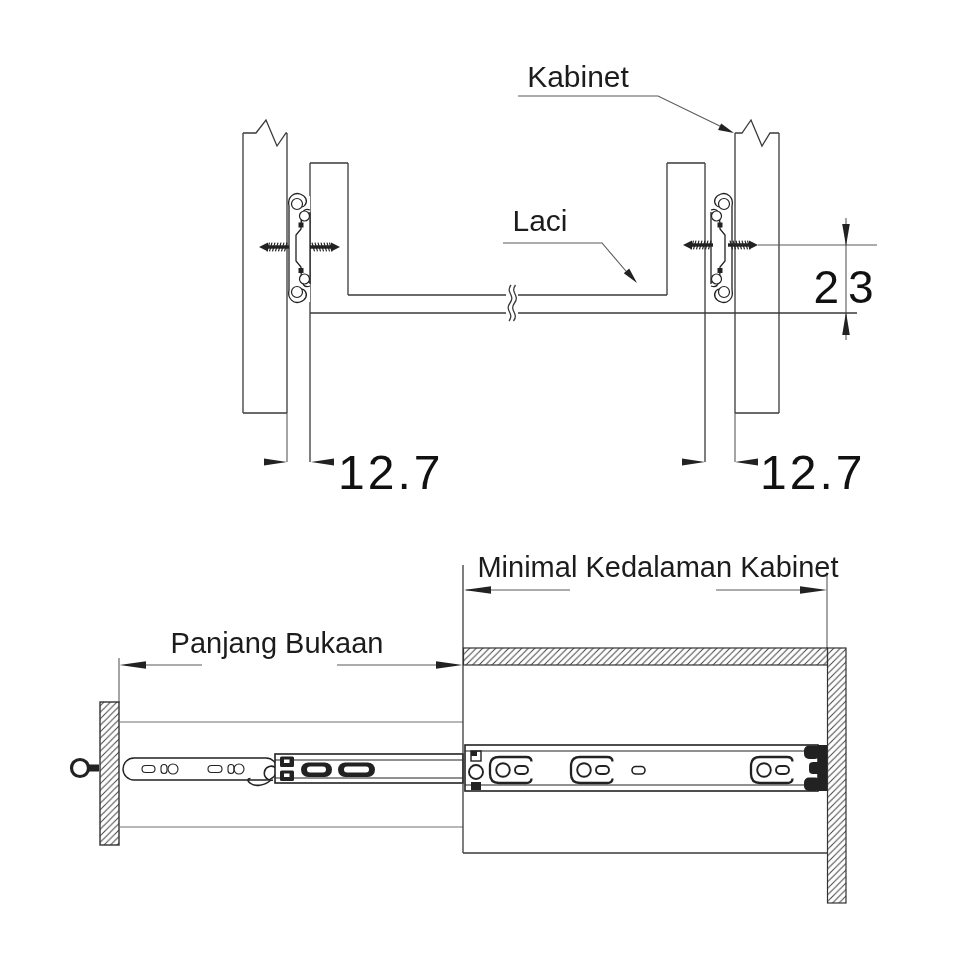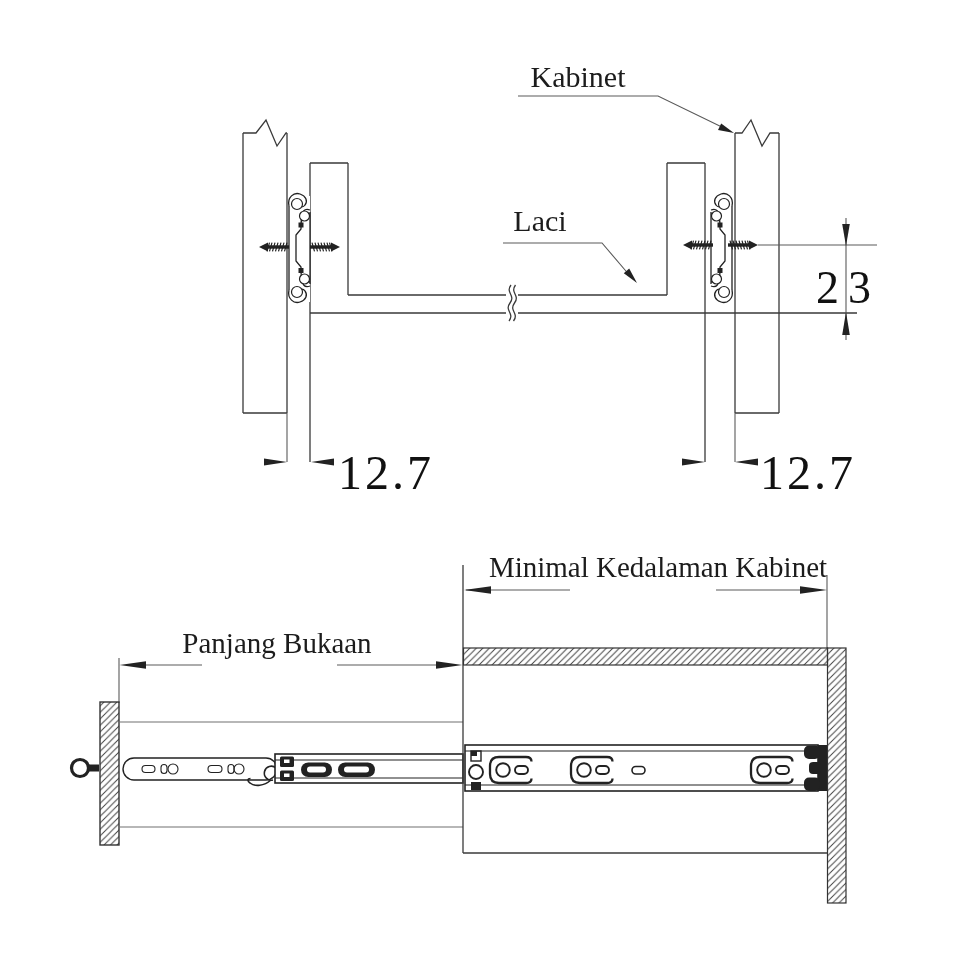--- a/index.html
+++ b/index.html
@@ -1,20 +1,20 @@
 <!DOCTYPE html>
 <html style="--ink: #222222; --panel: #3a3a3a; --dim: #5a5a5a; --soft: #707070; --bg: #ffffff;"><head>
 <meta charset="utf-8">
 <style>
   :root{
     --ink:#222222; --panel:#3a3a3a; --dim:#5a5a5a; --bg:#ffffff; --soft:#707070;
   }
   html,body{margin:0;padding:0;background:var(--bg);}
   .stage{position:relative;width:960px;height:960px;background:var(--bg);
-         font-family:Liberation Serif, serif;}
+         font-family:Liberation Sans, sans-serif;}
   svg{position:absolute;left:0;top:0;}
   
   .p  {stroke:var(--panel);stroke-width:1.3;fill:none;}
   .pk {stroke:var(--ink);stroke-width:1.3;fill:none;}
   .d  {stroke:var(--dim);stroke-width:1.1;fill:none;}
   .soft{stroke:var(--soft);stroke-width:1.1;fill:none;}
   .r15{stroke:var(--ink);stroke-width:1.6;fill:#fff;}
   .r1 {stroke:var(--ink);stroke-width:1.1;fill:none;}
   .thick{stroke:var(--ink);stroke-width:2.3;fill:none;}
   .th2{stroke:var(--ink);stroke-width:1.9;fill:#fff;}

